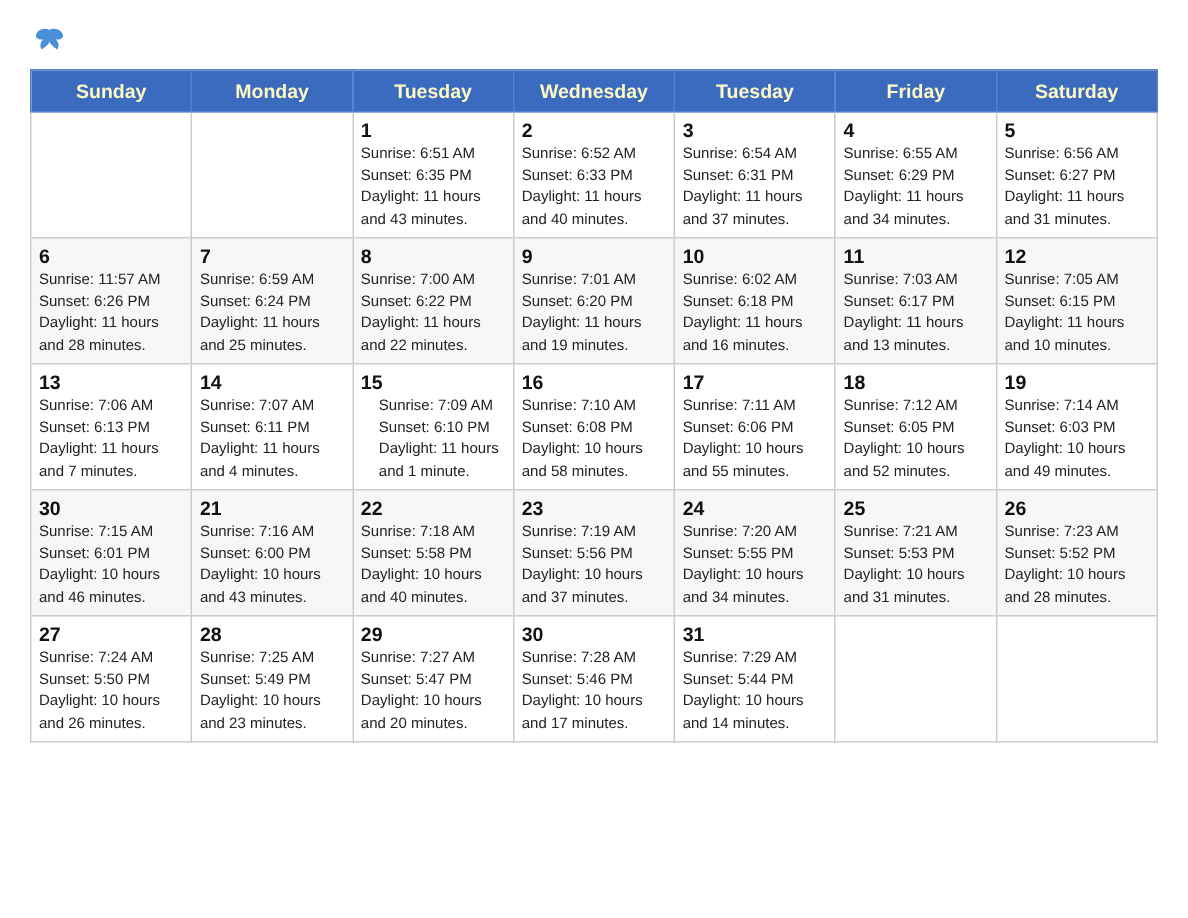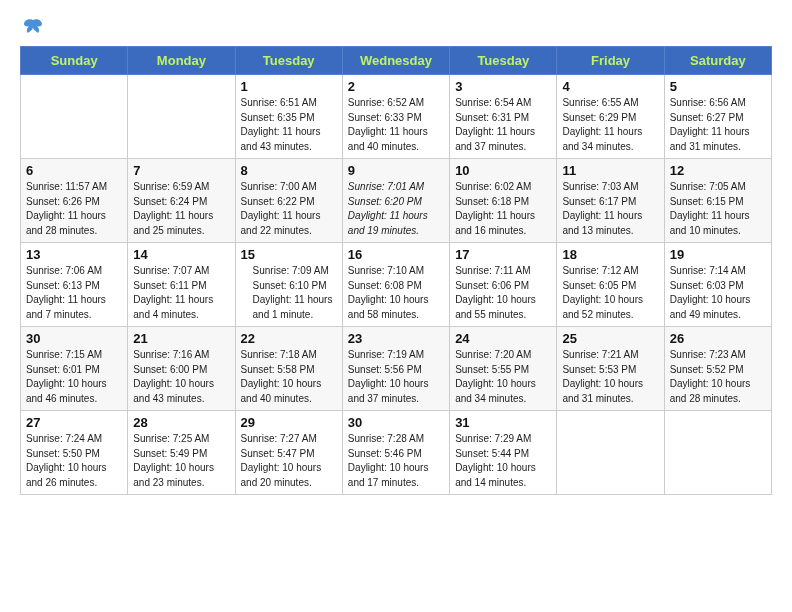--- a/index.html
+++ b/index.html
@@ -45,21 +45,21 @@
       color: #333;
       font-weight: bold;
     }
     table {
       width: 100%;
       border-collapse: collapse;
       table-layout: fixed;
     }
     thead tr th {
       background-color: #3a6bbf;
-      color: #bef264;
+      color: #fef9c3;
       text-align: center;
       padding: 6px 4px;
       font-size: 13px;
       font-weight: bold;
       border: 1px solid #5580cc;
     }
     tbody tr td {
       border: 1px solid #ccc;
       vertical-align: top;
       padding: 4px 5px;
@@ -179,21 +179,21 @@
         </td>
         <td>
           <span class="day-num">8</span>
           <div class="cell-info" style="white-space: pre-line;">Sunrise: 7:00 AM
 Sunset: 6:22 PM
 Daylight: 11 hours
 and 22 minutes.</div>
         </td>
         <td>
           <span class="day-num">9</span>
-          <div class="cell-info" style="white-space: pre-line; font-style: italic;">Sunrise: 7:01 AM
+          <div class="cell-info" style="white-space: pre-line;">Sunrise: 7:01 AM
 Sunset: 6:20 PM
 Daylight: 11 hours
 and 19 minutes.</div>
         </td>
         <td>
           <span class="day-num">10</span>
           <div class="cell-info" style="white-space: pre-line;">Sunrise: 6:02 AM
 Sunset: 6:18 PM
 Daylight: 11 hours
 and 16 minutes.</div>

